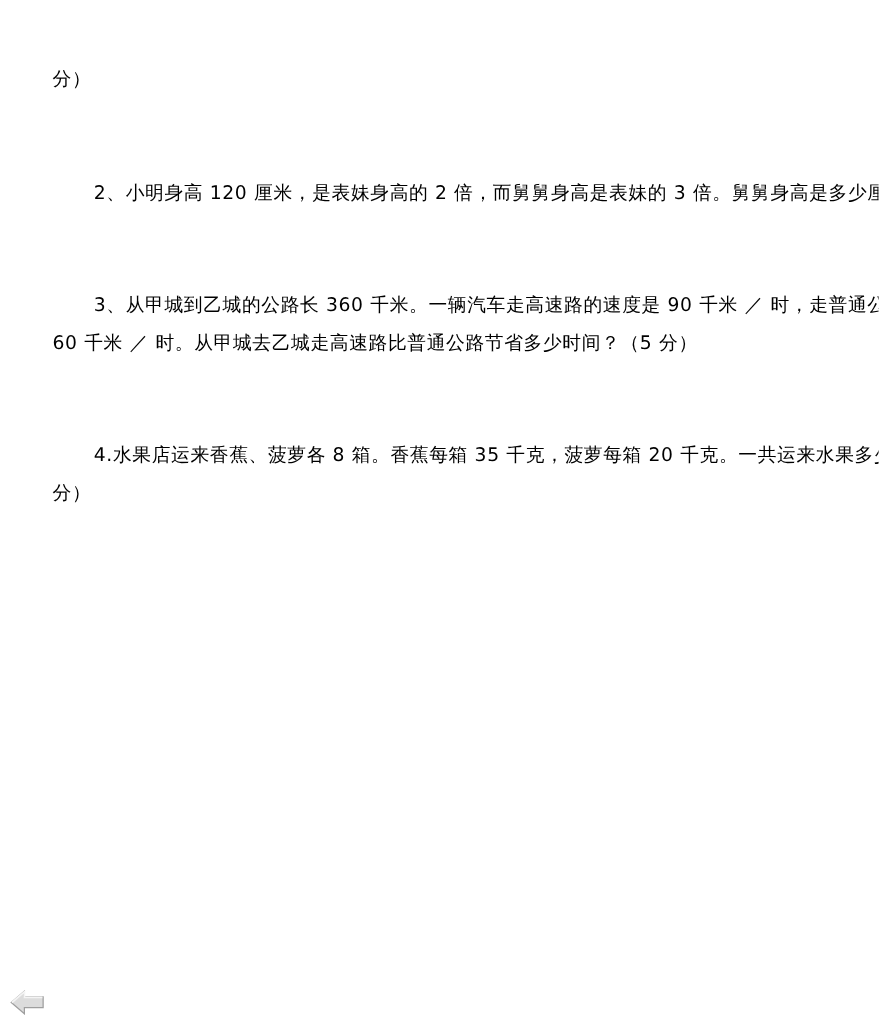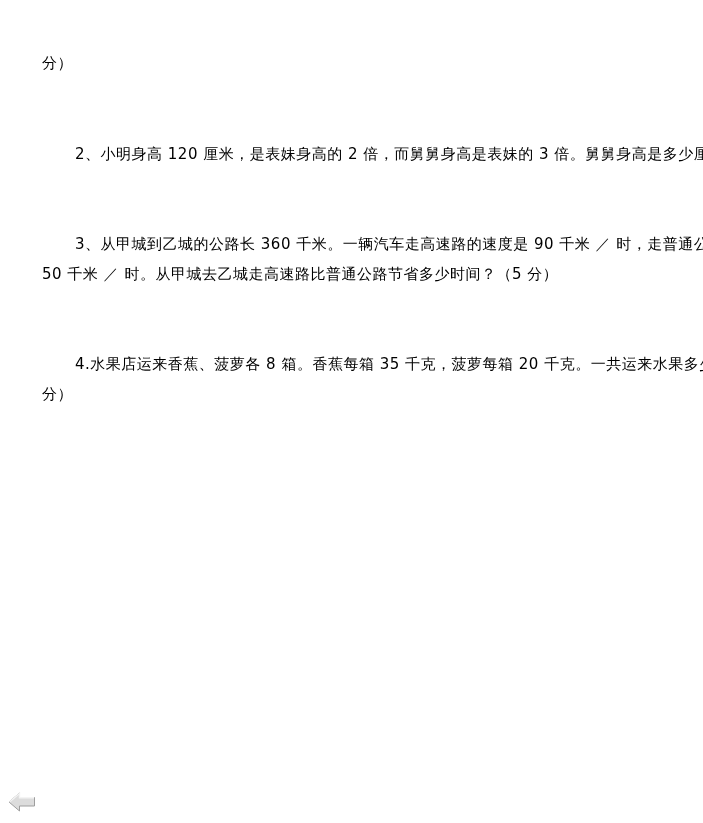--- a/index.html
+++ b/index.html
@@ -44,21 +44,21 @@
 </head>
 <body>
 
 <div class="page">
 
   <div class="line" style="top:55px">分）</div>
 
   <div class="line indent" style="top:146px">2、小明身高 120 厘米，是表妹身高的 2 倍，而舅舅身高是表妹的 3 倍。舅舅身高是多少厘米？（5 分）</div>
 
   <div class="line indent" style="top:236px">3、从甲城到乙城的公路长 360 千米。一辆汽车走高速路的速度是 90 千米 ／ 时，走普通公路的速度是</div>
-  <div class="line" style="top:266px">50 千米 ／ 时。从甲城去乙城走高速路比普通公路节省多少时间？（5 分）</div>
+  <div class="line" style="top:266px">60 千米 ／ 时。从甲城去乙城走高速路比普通公路节省多少时间？（5 分）</div>
 
   <div class="line indent" style="top:356px">4.水果店运来香蕉、菠萝各 8 箱。香蕉每箱 35 千克，菠萝每箱 20 千克。一共运来水果多少千克？（5</div>
   <div class="line" style="top:386px">分）</div>
 
   <div class="back-arrow">
     <svg width="28" height="20" viewBox="0 0 28 20">
       <polygon points="1,10 11.5,1 11.5,5.5 26.5,5.5 26.5,14 11.5,14 11.5,19" fill="#dcdcdc" stroke="#9e9e9e" stroke-width="1"></polygon>
       <polyline points="1.5,10 11.5,1.5 11.5,5.8 26,5.8" fill="none" stroke="#f4f4f4" stroke-width="1.4"></polyline>
     </svg>
   </div>

